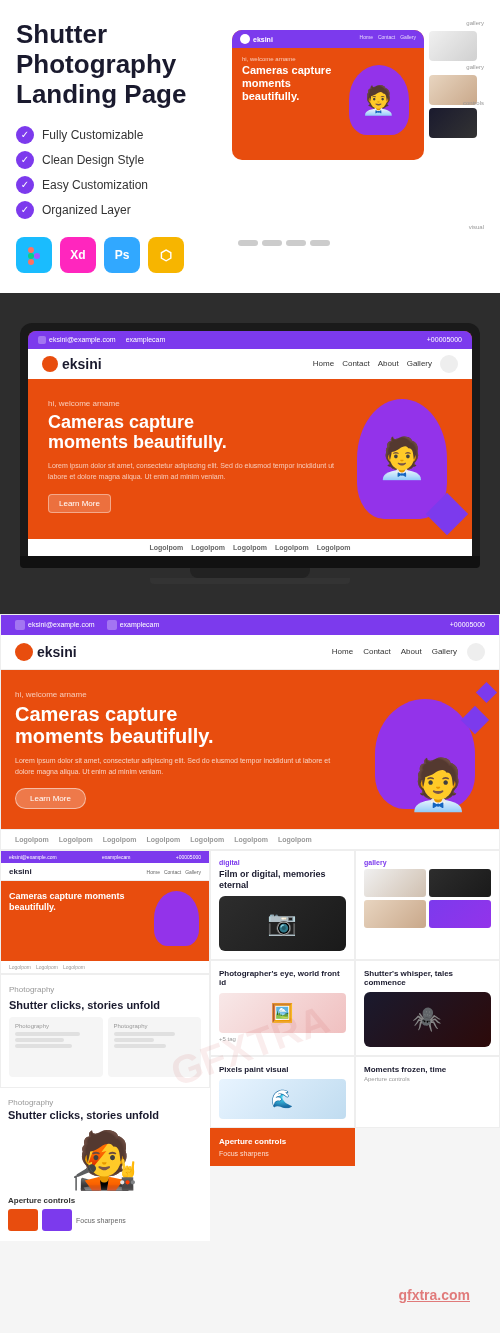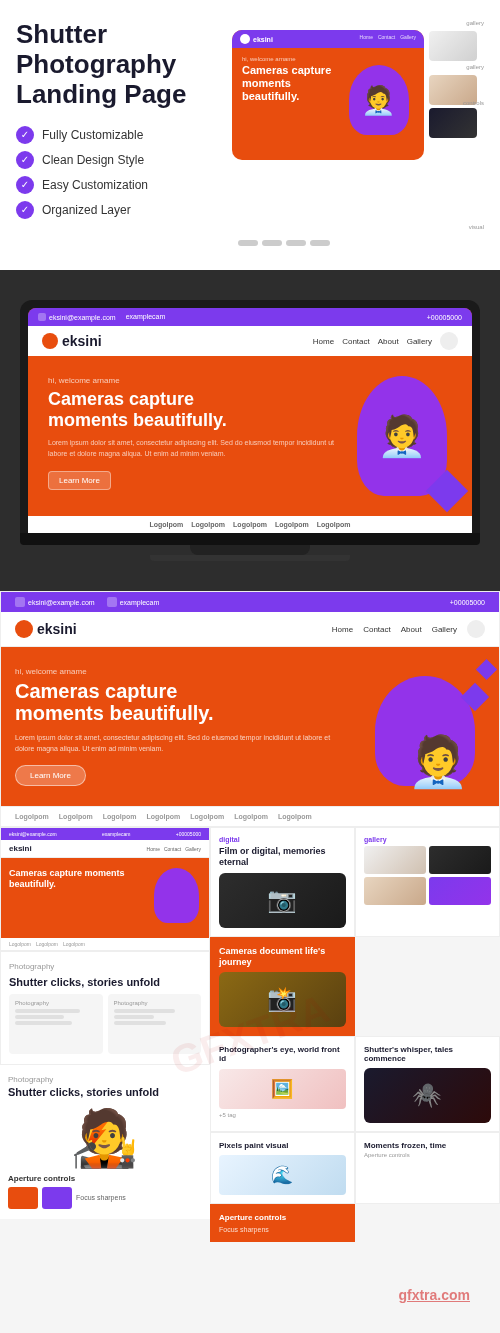--- a/index.html
+++ b/index.html
@@ -657,20 +657,34 @@
       <li>
         <span class="check-icon">✓</span>
         <span>Easy Customization</span>
       </li>
       <li>
         <span class="check-icon">✓</span>
         <span>Organized Layer</span>
       </li>
     </ul>
 
+    <div class="tool-icons">
+      <div class="tool-badge tool-figma">
+        <svg width="20" height="20" viewBox="0 0 20 20" fill="none">
+          <rect x="4" y="2" width="6" height="6" rx="3" fill="#FF7262"></rect>
+          <rect x="10" y="2" width="6" height="6" rx="3" fill="#1ABCFE"></rect>
+          <rect x="4" y="8" width="6" height="6" rx="3" fill="#0ACF83"></rect>
+          <rect x="4" y="14" width="6" height="6" rx="3" fill="#FF7262"></rect>
+          <circle cx="13" cy="11" r="3" fill="#A259FF"></circle>
+        </svg>
+      </div>
+      <div class="tool-badge tool-xd" style="font-size:12px;">Xd</div>
+      <div class="tool-badge tool-ps" style="font-size:12px;">Ps</div>
+      <div class="tool-badge tool-sketch" style="font-size:14px;">⬡</div>
+    </div>
   </div>
 
   <div class="preview-cards">
 
     <div style="position:absolute; top:0; right:0; display:flex; flex-direction:column; gap:3px; width:55px;">
       <div style="font-size:6px; color:#999; text-align:right; margin-bottom:2px;">gallery</div>
       <div class="gallery-img gallery-img-1"></div>
       <div style="font-size:6px; color:#999; text-align:right; margin-bottom:2px;">gallery</div>
       <div class="gallery-img gallery-img-2"></div>
       <div class="gallery-img gallery-img-3"></div>
@@ -925,24 +939,20 @@
       <div style="background:#fff;border:1px solid #eee;padding:8px;">
         <div style="font-size:7px;font-weight:700;color:#7c3aed;margin-bottom:3px;">gallery</div>
         <div style="display:grid;grid-template-columns:1fr 1fr;gap:3px;">
           <div class="thumb thumb-1"></div>
           <div class="thumb thumb-2"></div>
           <div class="thumb thumb-3"></div>
           <div class="thumb thumb-4"></div>
         </div>
       </div>
 
-      <div style="background:#e84d0e;border:1px solid #e84d0e;padding:8px;position:relative;overflow:hidden;">
-        <div style="font-size:9px;font-weight:800;color:#fff;line-height:1.2;margin-bottom:4px;">Cameras document life's journey</div>
-        <div class="photo-vintage">📸</div>
-      </div>
 
       <div style="background:#fff;border:1px solid #eee;padding:8px;grid-column:1/2;">
         <div style="font-size:8px;font-weight:700;color:#1a1a2e;line-height:1.2;">Photographer's eye, world front id</div>
 
         <div style="background:linear-gradient(135deg,#f8e8e8,#f0c0c0);height:40px;border-radius:4px;margin-top:5px;display:flex;align-items:center;justify-content:center;font-size:18px;">🖼️</div>
         <div style="font-size:6px;color:#999;margin-top:3px;">+5 tag</div>
       </div>
 
       <div style="background:#fff;border:1px solid #eee;padding:8px;">
         <div style="font-size:8px;font-weight:700;color:#1a1a2e;margin-bottom:4px;line-height:1.2;">Shutter's whisper, tales commence</div>

